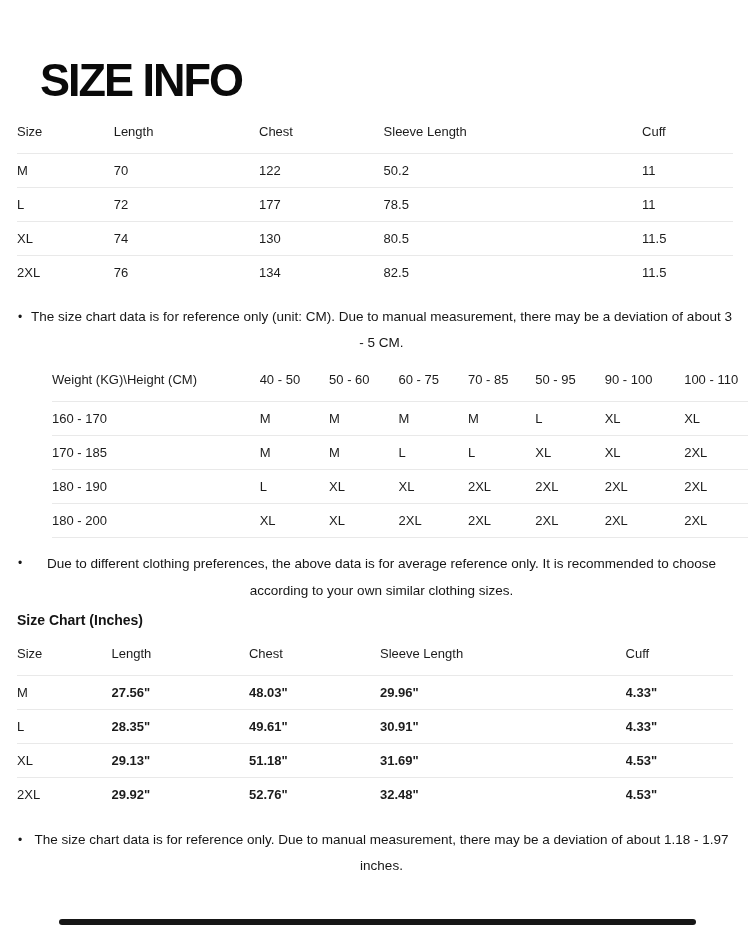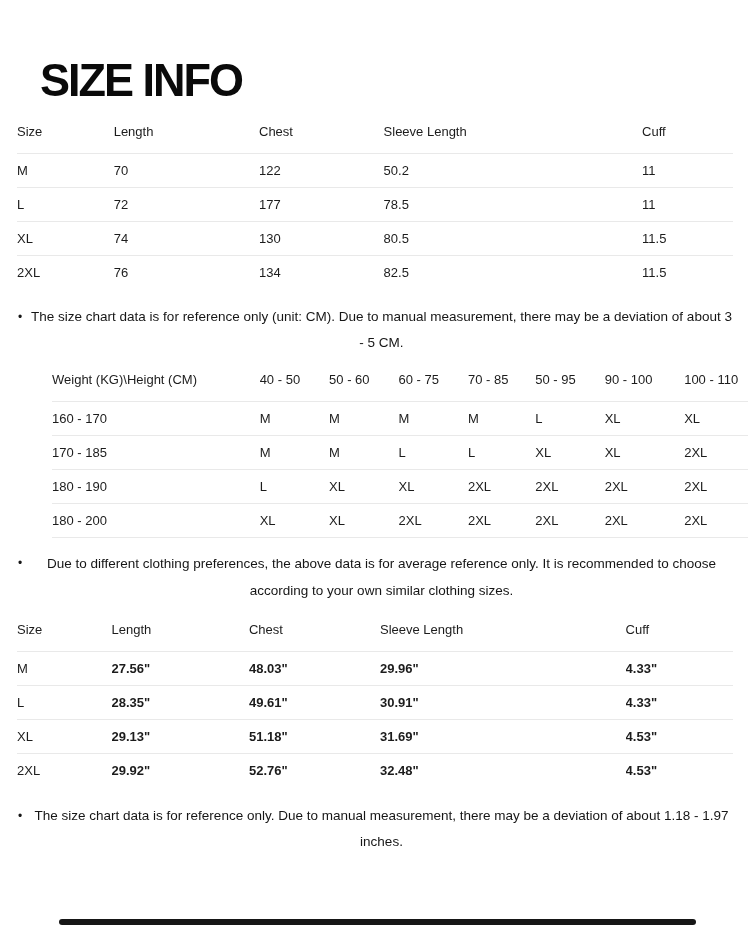--- a/index.html
+++ b/index.html
@@ -213,20 +213,21 @@
           <td>2XL</td>
         </tr>
       </tbody>
     </table>
 
   <div class="note two-line">
     <span class="bullet">•</span>
     <span class="note-text">Due to different clothing preferences, the above data is for average reference only. It is recommended to choose according to your own similar clothing sizes.</span>
   </div>
 
+  <h2 class="section-heading inches">Size Chart (Inches)</h2>
 
   <table class="tbl-inches">
     <colgroup>
       <col style="width:13.2%">
         <col style="width:19.2%">
         <col style="width:18.3%">
         <col style="width:34.3%">
         <col style="width:15%">
     </colgroup>
   <thead>

